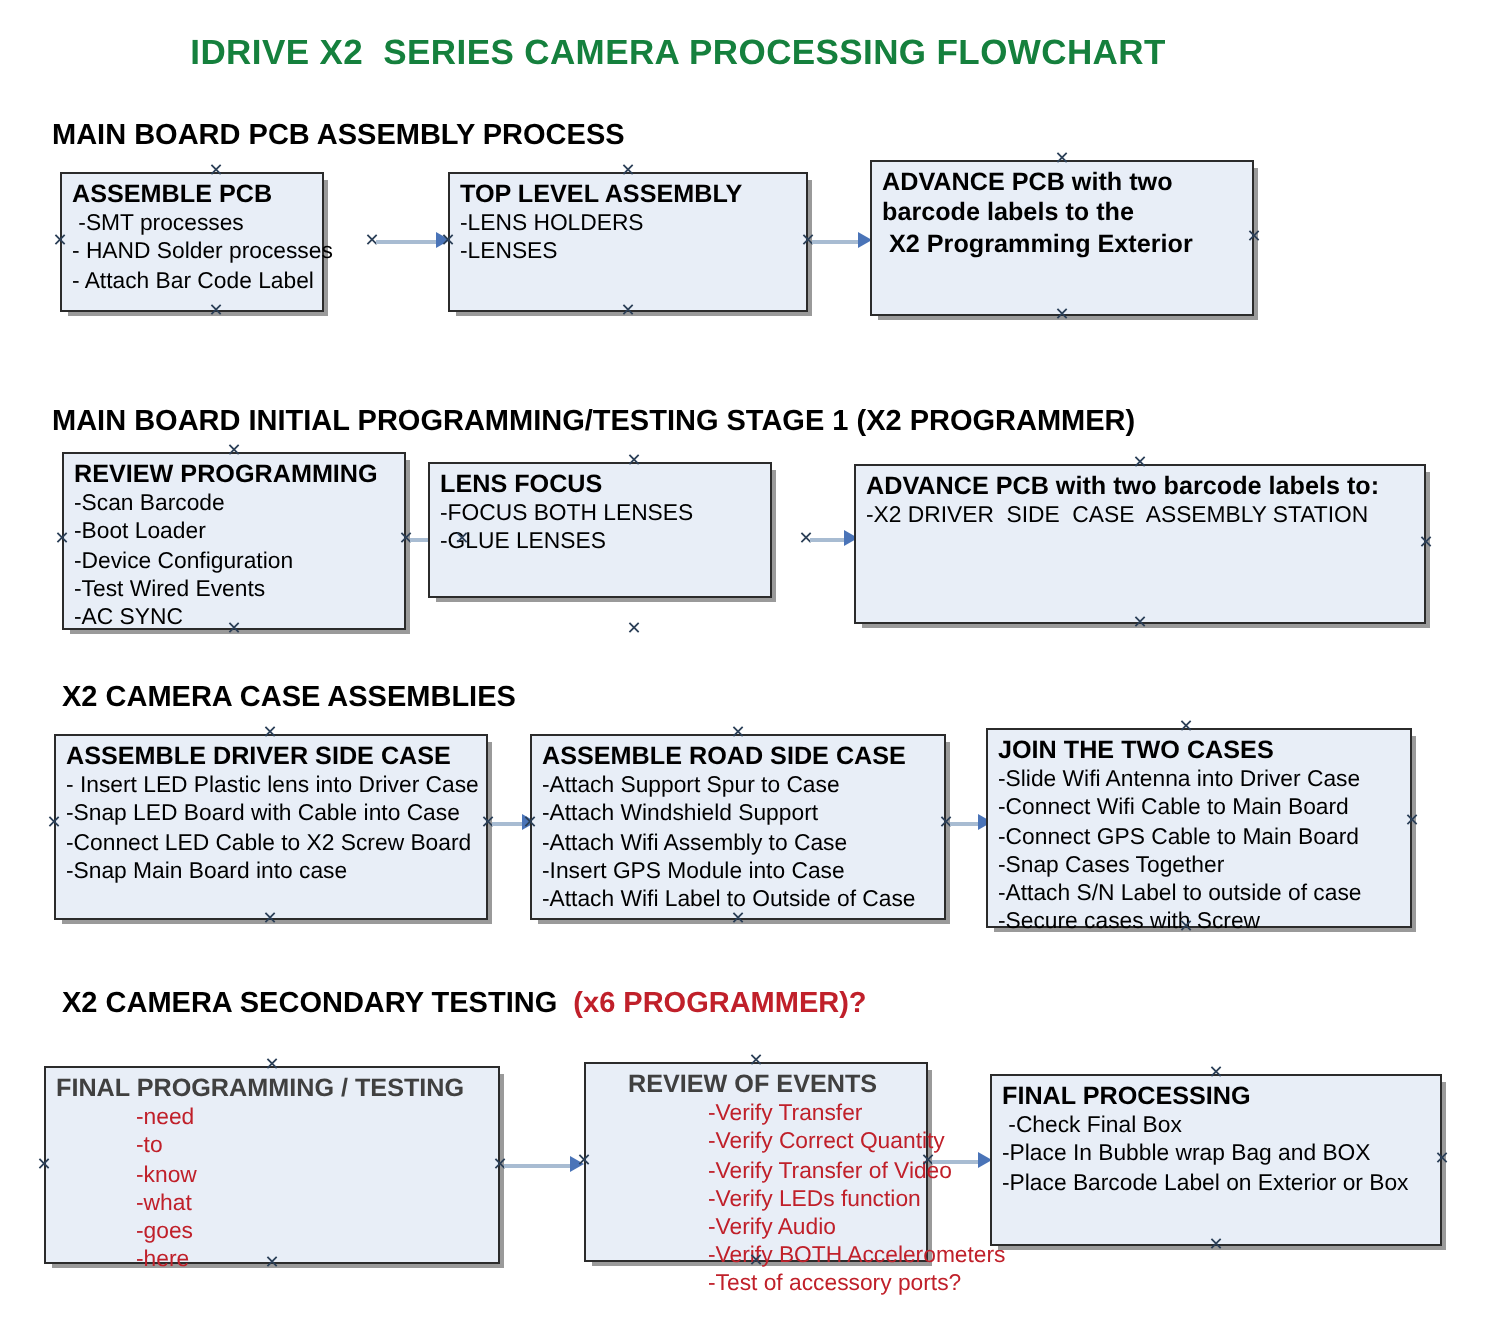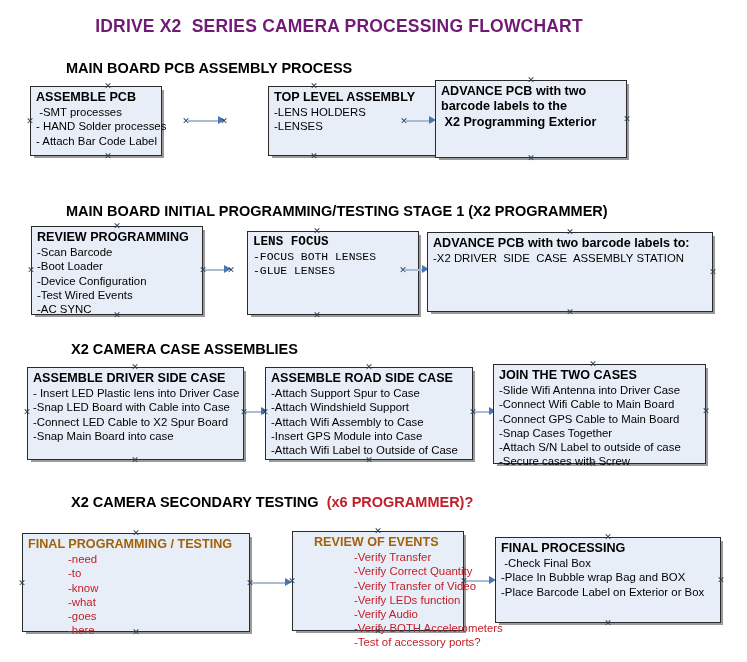--- a/index.html
+++ b/index.html
@@ -22,31 +22,30 @@
   }
 
   
   .main-title {
     position: absolute;
     left: 0; top: 16px;
     width: 678px;
     text-align: center;
     font-size: 17.5px;
     font-weight: bold;
-    color: #701a75;
+    color: #15803d;
     letter-spacing: 0.2px;
     white-space: pre;
   }
   .section-title {
     position: absolute;
     font-size: 14.5px;
     font-weight: bold;
     color: #000000;
     white-space: pre;
-    margin-left: 40px;
   }
   .section-title .accent {
     color: #c0202a;
   }
 
   
   .node {
     position: absolute;
     box-sizing: border-box;
     background: #e8eef7;
@@ -62,21 +61,21 @@
     color: #000000;
     line-height: 1.22;
     white-space: pre;
   }
   .node .nline {
     font-size: 11.4px;
     color: #000000;
     line-height: 1.235;
     white-space: pre;
   }
-  .node.red .nhead { color: #a16207; }
+  .node.red .nhead { color: #404040; }
   .node.red .nline { color: #c0202a; margin-left: 40px; }
   .node.overflow { overflow: visible; padding-left: 16px; }
 
   
   .conn {
     position: absolute;
     height: 2px;
     background: #a8bcd2;
   }
   .arrowhead {
@@ -121,21 +120,21 @@
     </div>
   </div>
   <div class="handle" style="left:108px; top:86px;"></div>
   <div class="handle" style="left:108px; top:156px;"></div>
   <div class="handle" style="left:30px; top:121px;"></div>
   <div class="handle" style="left:186px; top:121px;"></div>
 
   <div class="conn" style="left:188px; top:120px; width:34px;"></div>
   <div class="arrowhead" style="left:218px; top:116px;"></div>
 
-  <div class="node" style="left:224px; top:86px; width:180px; height:70px;margin-left:44px;">
+  <div class="node" style="left:224px; top:86px; width:180px; height:70px;">
     <div class="body">
       <div class="nhead">TOP LEVEL ASSEMBLY</div>
       <div class="nline">-LENS HOLDERS</div>
       <div class="nline">-LENSES</div>
     </div>
   </div>
   <div class="handle" style="left:314px; top:86px;"></div>
   <div class="handle" style="left:314px; top:156px;"></div>
   <div class="handle" style="left:224px; top:121px;"></div>
   <div class="handle" style="left:404px; top:121px;"></div>
@@ -167,21 +166,21 @@
     </div>
   </div>
   <div class="handle" style="left:117px; top:226px;"></div>
   <div class="handle" style="left:117px; top:315px;"></div>
   <div class="handle" style="left:31px; top:270px;"></div>
   <div class="handle" style="left:203px; top:270px;"></div>
 
   <div class="conn" style="left:205px; top:269px; width:22px;"></div>
   <div class="arrowhead" style="left:224px; top:265px;"></div>
 
-  <div class="node" style="left:247px; top:231px; width:172px; height:84px;font-family:Liberation Mono, monospace;">
+  <div class="node" style="left:214px; top:231px; width:172px; height:68px;">
     <div class="body">
       <div class="nhead">LENS FOCUS</div>
       <div class="nline">-FOCUS BOTH LENSES</div>
       <div class="nline">-GLUE LENSES</div>
     </div>
   </div>
   <div class="handle" style="left:317px; top:231px;"></div>
   <div class="handle" style="left:317px; top:315px;"></div>
   <div class="handle" style="left:231px; top:270px;"></div>
   <div class="handle" style="left:403px; top:270px;"></div>
@@ -199,21 +198,21 @@
   <div class="handle" style="left:570px; top:312px;"></div>
   <div class="handle" style="left:713px; top:272px;"></div>
 
   <div class="section-title" style="left:31px; top:341px;">X2 CAMERA CASE ASSEMBLIES</div>
 
   <div class="node" style="left:27px; top:367px; width:217px; height:93px;">
     <div class="body">
       <div class="nhead">ASSEMBLE DRIVER SIDE CASE</div>
       <div class="nline">- Insert LED Plastic lens into Driver Case</div>
       <div class="nline">-Snap LED Board with Cable into Case</div>
-      <div class="nline">-Connect LED Cable to X2 Spur Board</div>
+      <div class="nline">-Connect LED Cable to X2 Screw Board</div>
       <div class="nline">-Snap Main Board into case</div>
     </div>
   </div>
   <div class="handle" style="left:135px; top:367px;"></div>
   <div class="handle" style="left:135px; top:460px;"></div>
   <div class="handle" style="left:27px; top:412px;"></div>
   <div class="handle" style="left:244px; top:412px;"></div>
 
   <div class="conn" style="left:246px; top:411px; width:18px;"></div>
   <div class="arrowhead" style="left:261px; top:407px;"></div>

